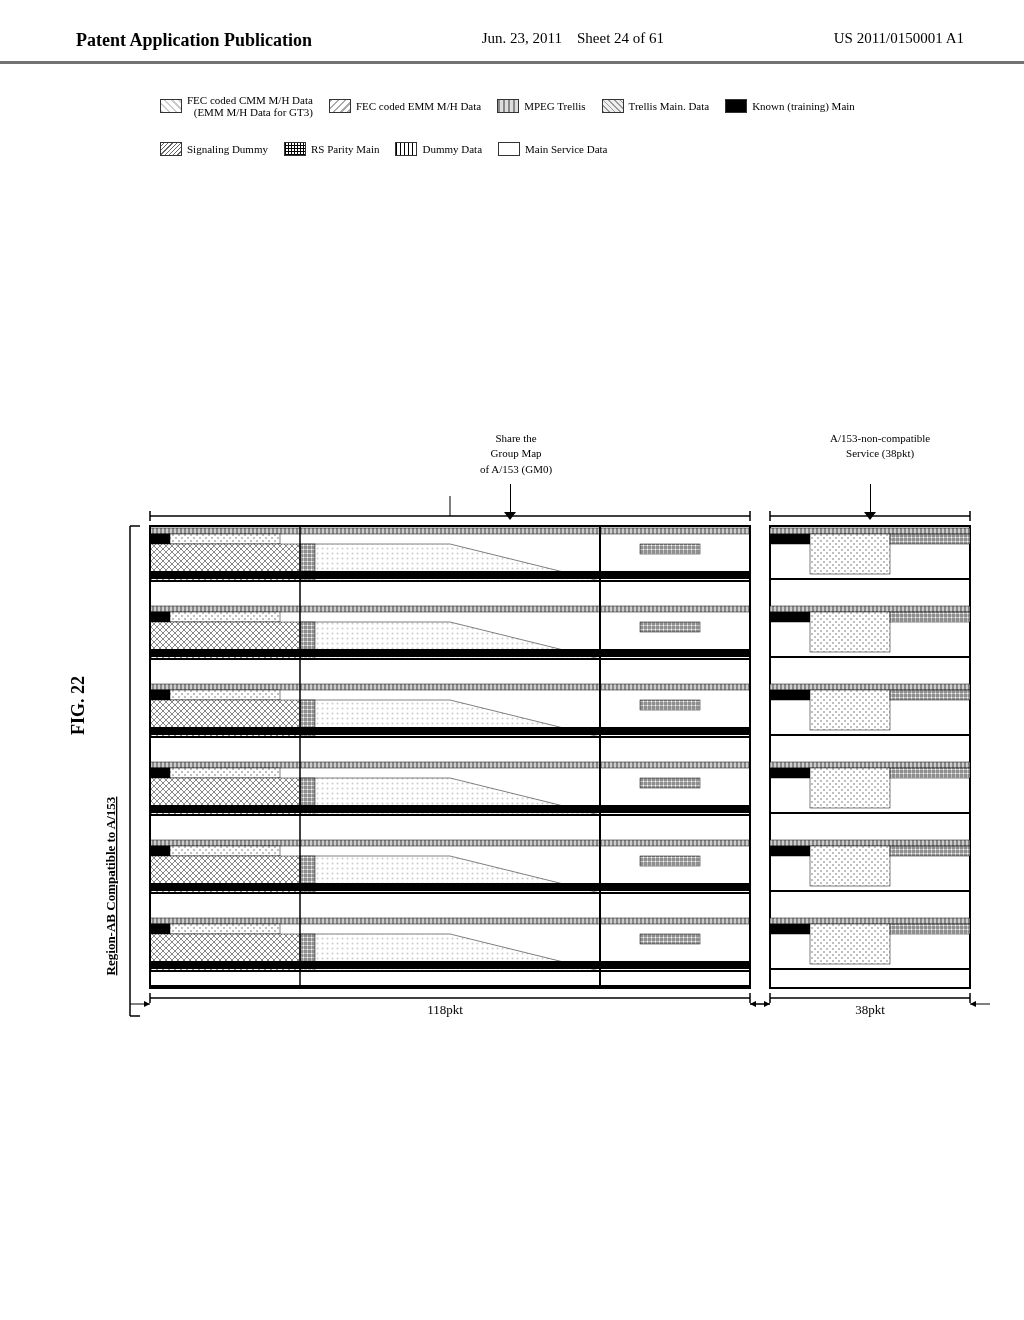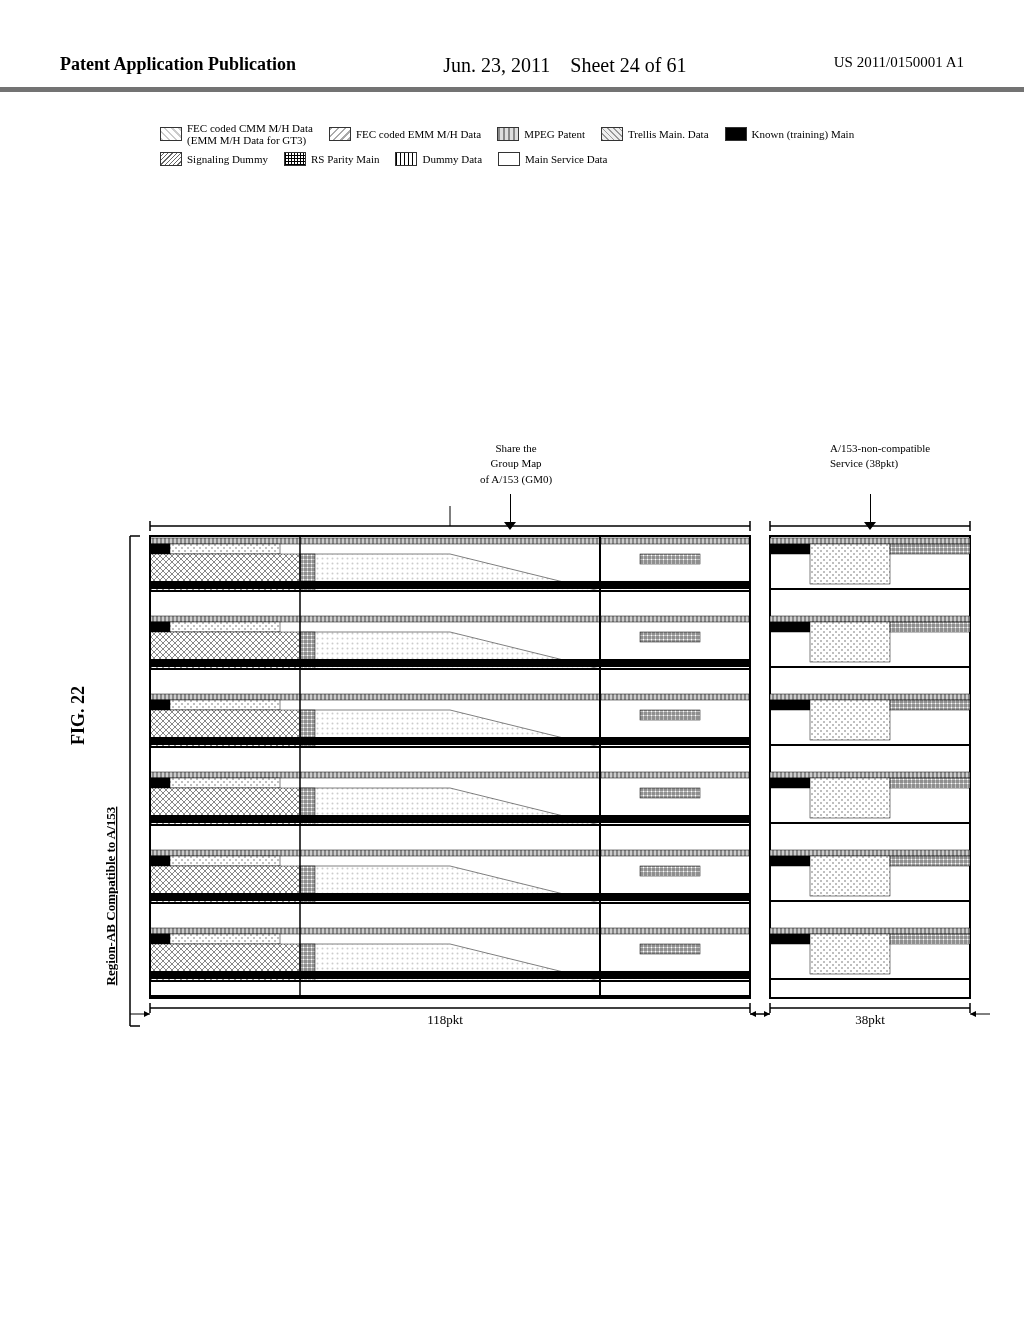--- a/index.html
+++ b/index.html
@@ -10,53 +10,53 @@
       font-family: 'Times New Roman', Times, serif;
       overflow: hidden;
       position: relative;
     }
 
     
     .header {
       display: flex;
       justify-content: space-between;
       align-items: flex-start;
-      padding: 30px 60px 10px 60px;
-      border-bottom: 5px solid #737373;
-      margin-top: 24px;
+      padding: 30px 60px 10px 76px;
+      border-bottom: 3px solid #737373;
     }
     .header-left {
       font-size: 18px;
       font-weight: bold;
     }
     .header-center {
-      font-size: 20px;
+      font-size: 15px;
       text-align: right;
     }
     .header-right {
       font-size: 15px;
       font-weight: normal;
     }
 
     
     .main-content {
       display: flex;
       flex-direction: column;
       padding: 20px 40px;
       position: relative;
     }
 
     
     .legend-area {
       display: flex;
       flex-direction: row;
       flex-wrap: wrap;
-      gap: 6px 16px;
+      gap: 24px 16px;
       padding: 10px 80px 10px 120px;
       margin-bottom: 10px;
+      text-align: right;
     }
     .legend-item {
       display: flex;
       align-items: center;
       gap: 5px;
       font-size: 11px;
       white-space: nowrap;
     }
     .legend-box {
       width: 22px;
@@ -145,21 +145,21 @@
     <div class="legend-item">
       <div class="legend-box pattern-fec-cmm"></div>
       <span>FEC coded CMM M/H Data<br>(EMM M/H Data for GT3)</span>
     </div>
     <div class="legend-item">
       <div class="legend-box pattern-fec-emm"></div>
       <span>FEC coded EMM M/H Data</span>
     </div>
     <div class="legend-item">
       <div class="legend-box pattern-mpeg"></div>
-      <span>MPEG Patent</span>
+      <span>MPEG Trellis</span>
     </div>
     <div class="legend-item">
       <div class="legend-box pattern-trellis"></div>
       <span>Trellis Main. Data</span>
     </div>
     <div class="legend-item">
       <div class="legend-box pattern-known"></div>
       <span>Known (training) Main</span>
     </div>
     <div class="legend-item">
@@ -184,21 +184,21 @@
 
     <div style="position: absolute; left: 28px; top: 500px; font-size: 18px; font-weight: bold; writing-mode: vertical-rl; transform: rotate(180deg);">FIG. 22</div>
 
     <div style="position: absolute; left: 440px; top: 255px; font-size: 11px; text-align: center; line-height: 1.4;">
       Share the<br>Group Map<br>of A/153 (GM0)
     </div>
 
     <div style="position: absolute; left: 470px; top: 308px; width: 1px; height: 30px; background: #000;"></div>
     <div style="position: absolute; left: 464px; top: 336px; width: 0; height: 0; border-left: 6px solid transparent; border-right: 6px solid transparent; border-top: 8px solid #000;"></div>
 
-    <div style="position: absolute; left: 790px; top: 255px; font-size: 11px; text-align: left; line-height: 1.4;">
+    <div style="position: absolute; left: 790px; top: 255px; font-size: 11px; text-align: center; line-height: 1.4;">
       A/153-non-compatible<br>Service (38pkt)
     </div>
 
     <div style="position: absolute; left: 830px; top: 308px; width: 1px; height: 30px; background: #000;"></div>
     <div style="position: absolute; left: 824px; top: 336px; width: 0; height: 0; border-left: 6px solid transparent; border-right: 6px solid transparent; border-top: 8px solid #000;"></div>
 
     <svg width="900" height="870" style="position: absolute; left: 60px; top: 10px;" xmlns="http://www.w3.org/2000/svg">
       <defs>
 
         <pattern id="p-fec-cmm" width="6" height="6" patternUnits="userSpaceOnUse">

